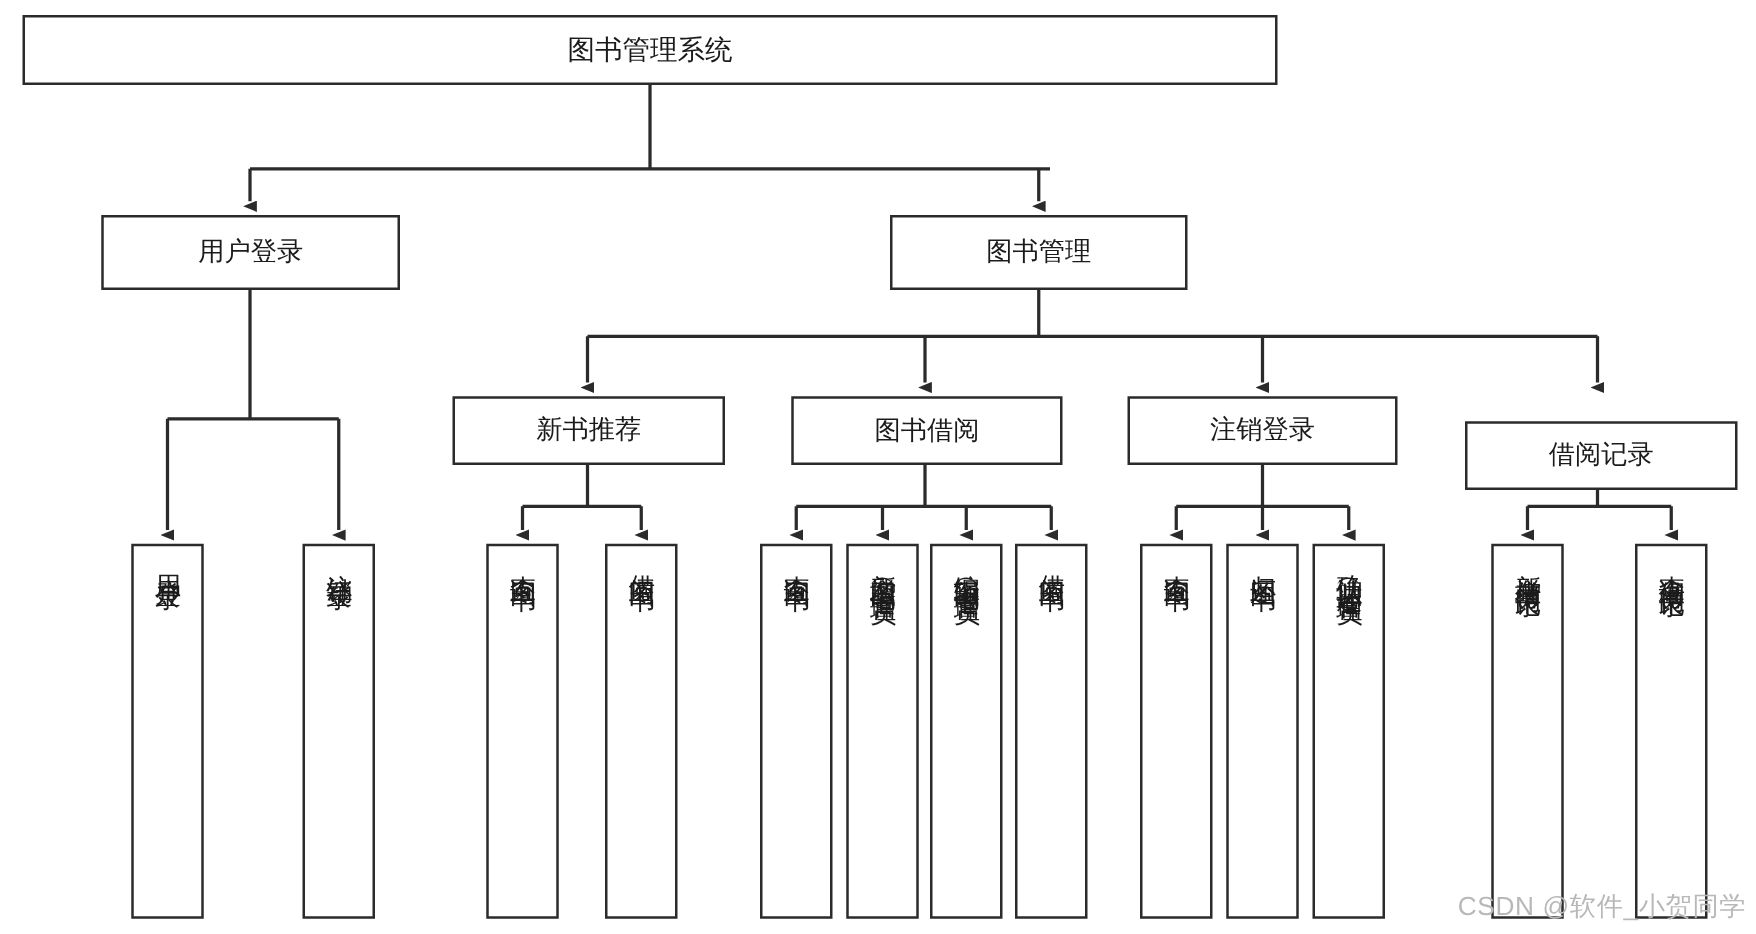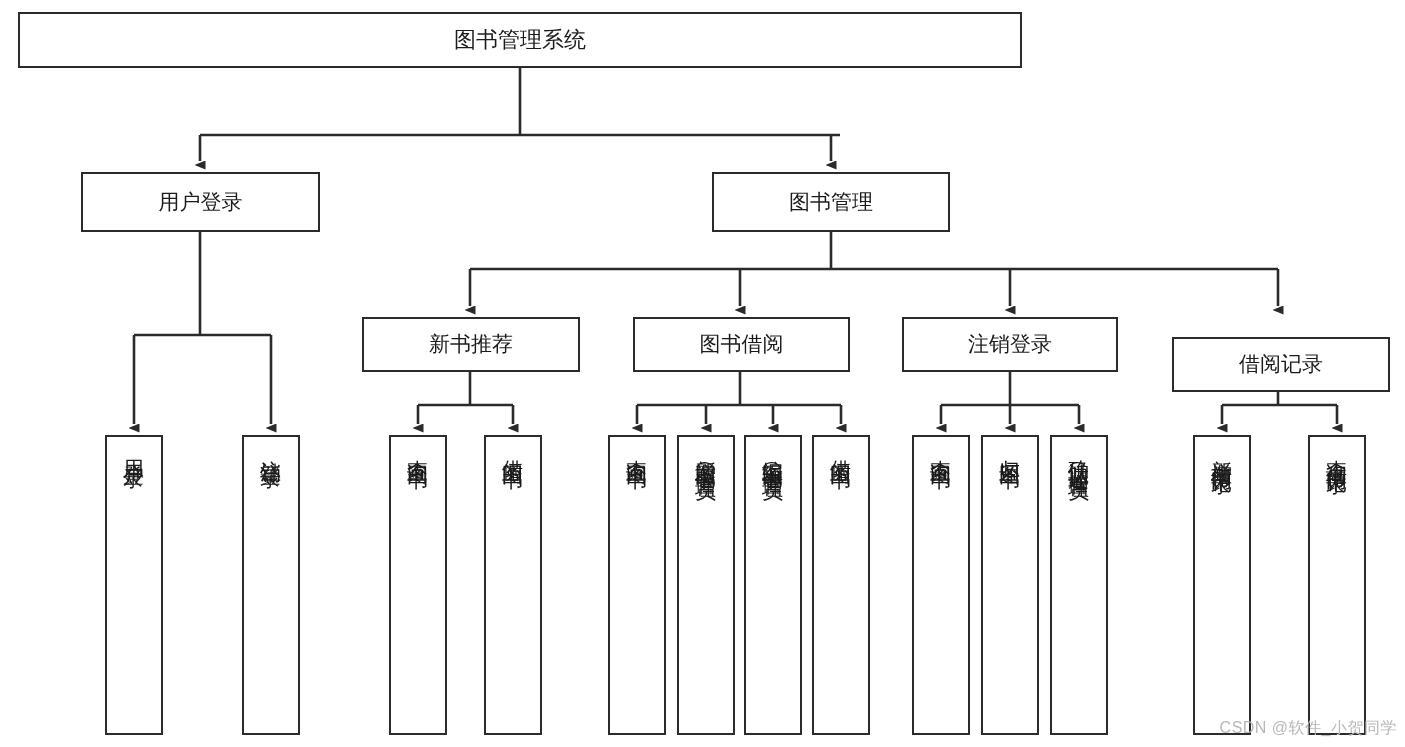--- a/index.html
+++ b/index.html
@@ -59,21 +59,21 @@
     text-orientation: upright;
     font-size: 21px;
     letter-spacing: 3px;
     line-height: 1;
     white-space: nowrap;
   }
   .watermark {
     position: absolute;
     right: 8px;
     bottom: 8px;
-    font-size: 16px;
+    font-size: 21px;
     color: #b8b8b8;
     letter-spacing: 0.5px;
     white-space: nowrap;
   }
 </style>
 </head>
 <body>
 
 <div id="canvas">
 

